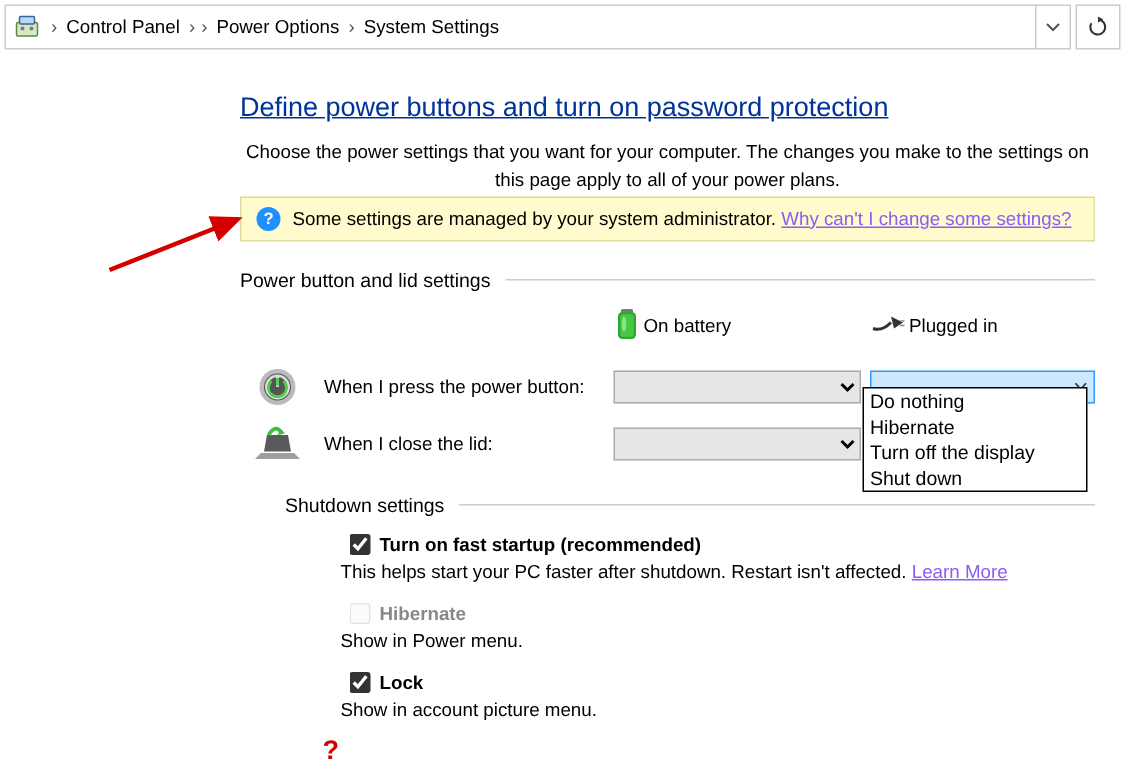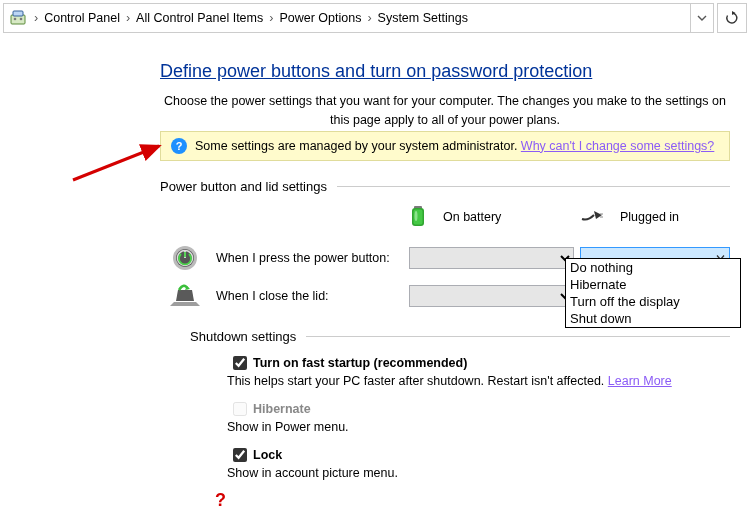--- a/index.html
+++ b/index.html
@@ -113,21 +113,21 @@
   
   .grid {
     display:grid;
     grid-template-columns: 40px 1fr 165px 150px;
     column-gap:6px;
     row-gap:8px;
     align-items:center;
     margin-left:10px;
   }
   .grid .hdr {
-    display:flex;align-items:center;gap:16px;justify-content:flex-start;
+    display:flex;align-items:center;gap:2px;justify-content:flex-start;
     padding-bottom:4px;
     text-align:center;
   }
   .grid .row-icon {
     width:30px;height:30px;display:flex;align-items:center;justify-content:center;
   }
 
   select.combo, .combo-like {
     width:100%;
     height:22px;
@@ -195,21 +195,20 @@
       <svg width="18" height="18" viewBox="0 0 18 18">
         <rect x="2" y="6" width="14" height="9" rx="1" fill="#d7e9c4" stroke="#5b8a3a"></rect>
         <rect x="4" y="2" width="10" height="5" rx="1" fill="#bcd6f5" stroke="#37629a"></rect>
         <circle cx="6" cy="10" r="1.3" fill="#7a7a7a"></circle>
         <circle cx="12" cy="10" r="1.3" fill="#7a7a7a"></circle>
       </svg>
     </span>
     <span class="chev">›</span>
     <span class="crumb">Control Panel</span>
     <span class="chev">›</span>
-    <span class="crumb">All Control Panel Items</span>
     <span class="chev">›</span>
     <span class="crumb">Power Options</span>
     <span class="chev">›</span>
     <span class="crumb">System Settings</span>
     <span class="spacer"></span>
     <span class="drop">
       <svg width="10" height="10" viewBox="0 0 10 10">
           <path d="M1 3 L5 7 L9 3" fill="none" stroke="#555" stroke-width="1.4"></path>
         </svg>
     </span>
@@ -302,21 +301,21 @@
           <path d="M6 17 L24 17 L22 6 L8 6 Z" fill="#5a5a5a"></path>
           <path d="M9 6 Q14 -2 18 5" stroke="#3bbf3b" stroke-width="2.5" fill="none"></path>
           <path d="M17 2 L20 5 L15 6 Z" fill="#3bbf3b"></path>
         </svg>
       </div>
       <div>When I close the lid:</div>
       <div><select class="combo"></select></div>
       <div></div>
     </div>
 
-    <div class="dropdown" id="dd" style="top:54px; left:405px; width:176px;">
+    <div class="dropdown" id="dd" style="top:54px; left:415px; width:150px;">
       <div class="opt">Do nothing</div>
       <div class="opt">Hibernate</div>
       <div class="opt">Turn off the display</div>
       <div class="opt">Shut down</div>
     </div>
   </div>
 
   <div class="sect-head" style="margin-left:30px;">
     <span class="label">Shutdown settings</span>
     <span class="line"></span>

